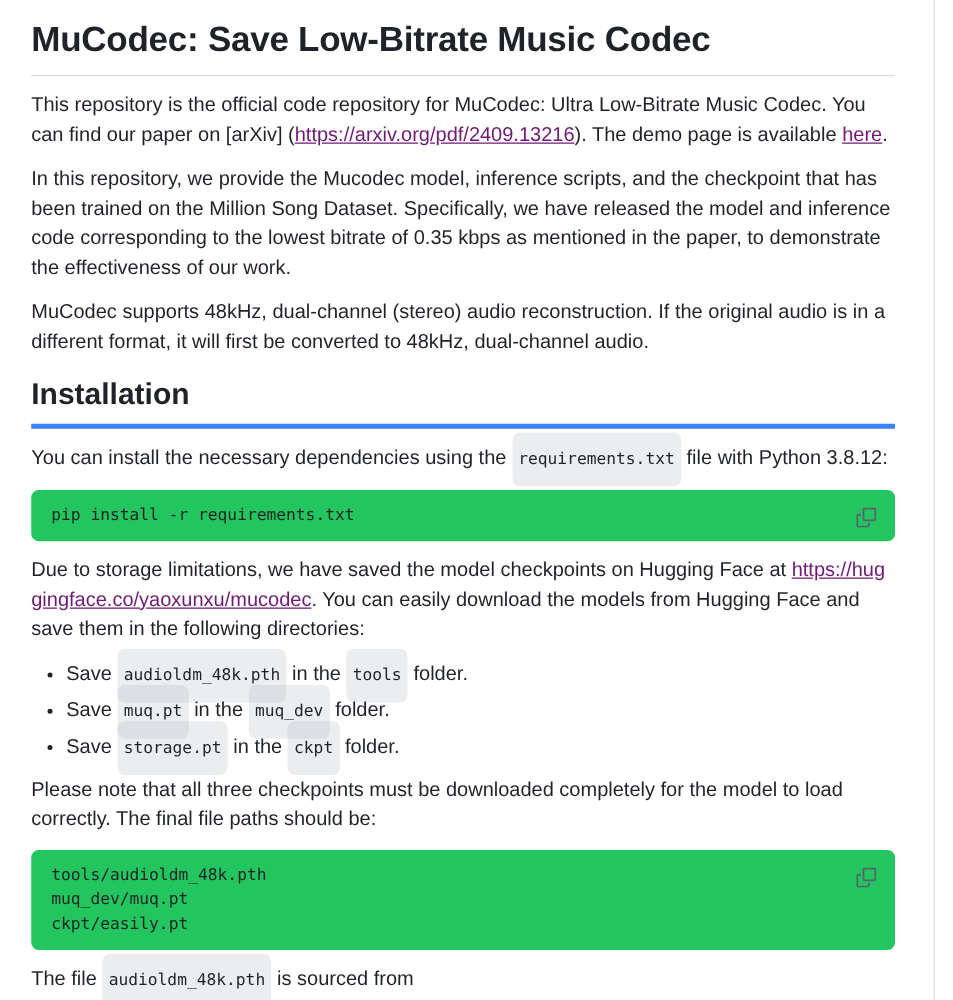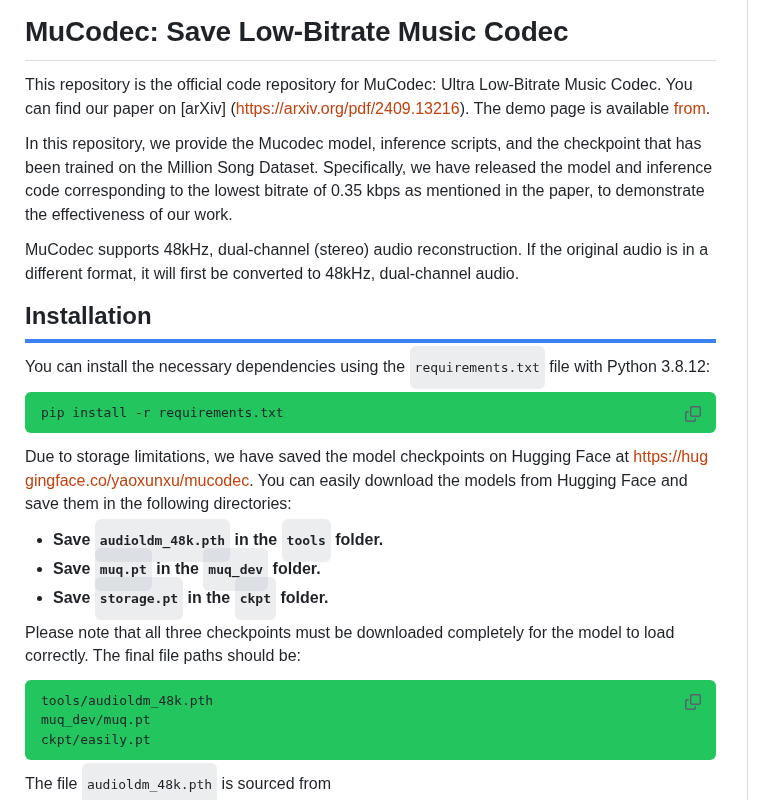--- a/index.html
+++ b/index.html
@@ -20,30 +20,30 @@
     margin: 0 0 12px 0; padding-bottom: 10px;
     border-bottom: 1px solid #d8dee4;
     letter-spacing: -0.2px;
   }
   h2.section {
     font-size: 24px; line-height: 30px; font-weight: 700;
     margin: 16px 0 12px 0; padding-bottom: 8px;
     border-bottom: 4px solid #3b82f6;
   }
   p { margin: 0 0 12px 0; font-size: 16px; line-height: 23.5px; }
-  a.link { color: #c2410c; cursor: pointer; word-break: break-all; margin-top: 40px; }
+  a.link { color: #701a75; text-decoration: underline; cursor: pointer; word-break: break-all; margin-top: 40px; }
   code.chip {
     font-family: "DejaVu Sans Mono", monospace;
     font-size: 13px;
     background: rgba(175,184,193,0.25);
     padding: 14px 5px;
     border-radius: 6px;
     white-space: nowrap;
   }
-  ul.save-list { margin: 0 0 10px 0; padding-left: 28px; font-weight: bold; }
+  ul.save-list { margin: 0 0 10px 0; padding-left: 28px; }
   ul.save-list li { margin: 4px 0; font-size: 16px; line-height: 24px; }
   .codeblock {
     position: relative;
     background: #22c55e;
     border-radius: 6px;
     margin: 0 0 12px 0;
     padding: 11px 16px;
   }
   .codeblock pre {
     margin: 0;
@@ -67,21 +67,21 @@
     border-left: 1px solid #d9dee2;
   }
 </style>
 </head>
 <body>
 
 <div class="readme">
 
   <h1 class="title">MuCodec: Save Low-Bitrate Music Codec</h1>
 
-  <p><span>This repository is the official code repository for MuCodec: Ultra Low-Bitrate Music Codec. You can find our paper on [arXiv] (</span><a class="link">https://arxiv.org/pdf/2409.13216</a><span>). The demo page is available </span><a class="link">from</a><span>.</span></p>
+  <p><span>This repository is the official code repository for MuCodec: Ultra Low-Bitrate Music Codec. You can find our paper on [arXiv] (</span><a class="link">https://arxiv.org/pdf/2409.13216</a><span>). The demo page is available </span><a class="link">here</a><span>.</span></p>
 
   <p>In this repository, we provide the Mucodec model, inference scripts, and the checkpoint that has been trained on the Million Song Dataset. Specifically, we have released the model and inference code corresponding to the lowest bitrate of 0.35 kbps as mentioned in the paper, to demonstrate the effectiveness of our work.</p>
 
   <p>MuCodec supports 48kHz, dual-channel (stereo) audio reconstruction. If the original audio is in a different format, it will first be converted to 48kHz, dual-channel audio.</p>
 
   <h2 class="section">Installation</h2>
 
   <p><span>You can install the necessary dependencies using the </span><code class="chip">requirements.txt</code><span> file with Python 3.8.12:</span></p>
 
   <div class="codeblock">

